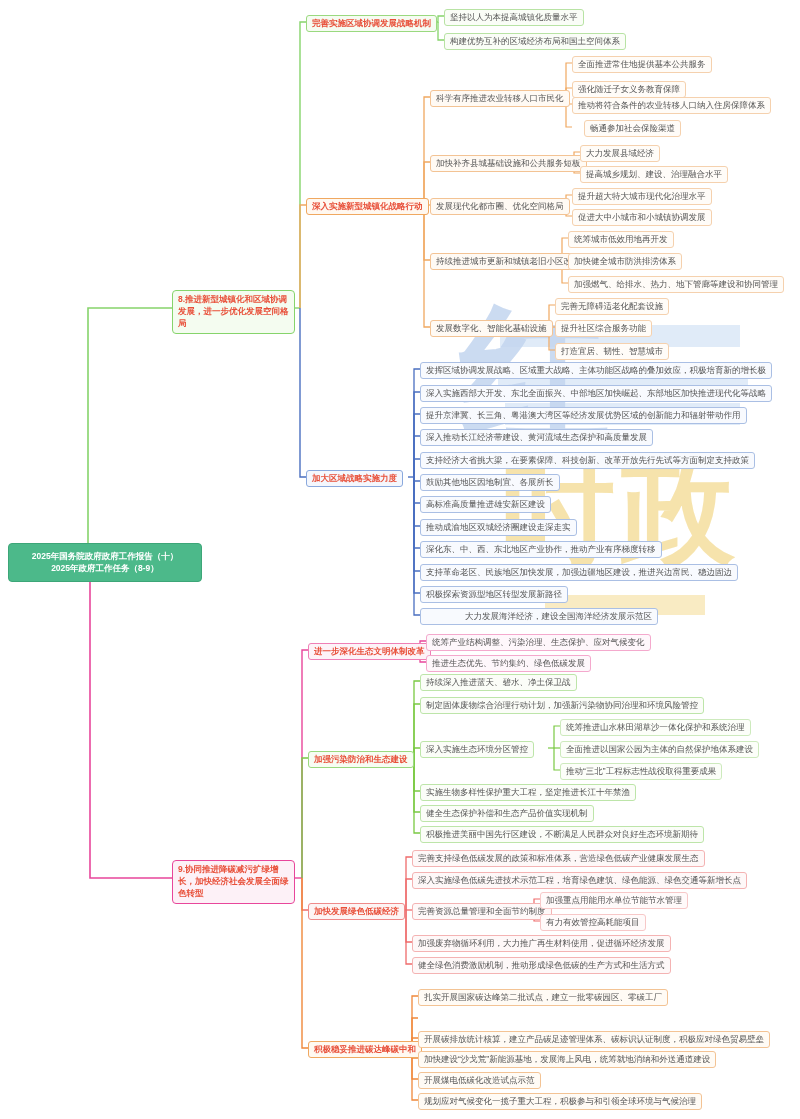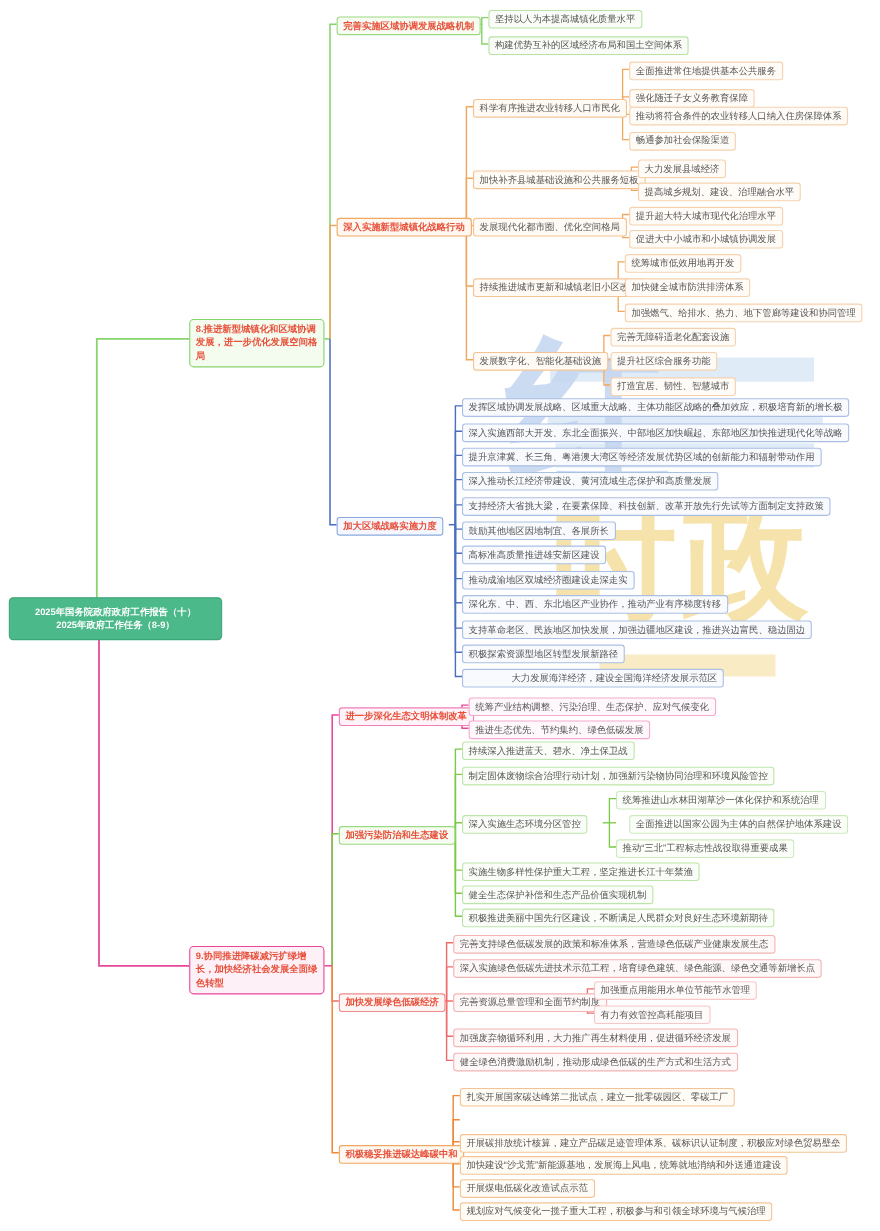--- a/index.html
+++ b/index.html
@@ -203,21 +203,21 @@
   <div class="node t2 green" style="left:306px;top:15px;">完善实施区域协调发展战略机制</div>
   <div class="node t3 green" style="left:444px;top:9px;">坚持以人为本提高城镇化质量水平</div>
   <div class="node t3 green" style="left:444px;top:33px;">构建优势互补的区域经济布局和国土空间体系</div>
 
   <div class="node t2 orange" style="left:306px;top:198px;">深入实施新型城镇化战略行动</div>
 
   <div class="node t3 orange" style="left:430px;top:90px;">科学有序推进农业转移人口市民化</div>
   <div class="node t4 orange" style="left:572px;top:56px;">全面推进常住地提供基本公共服务</div>
   <div class="node t4 orange" style="left:572px;top:81px;">强化随迁子女义务教育保障</div>
   <div class="node t4 orange" style="left:572px;top:97px;">推动将符合条件的农业转移人口纳入住房保障体系</div>
-  <div class="node t4 orange" style="left:572px;top:120px;font-family:Liberation Mono, monospace;">畅通参加社会保险渠道</div>
+  <div class="node t4 orange" style="left:584px;top:120px;">畅通参加社会保险渠道</div>
 
   <div class="node t3 orange" style="left:430px;top:155px;">加快补齐县城基础设施和公共服务短板</div>
   <div class="node t4 orange" style="left:580px;top:145px;">大力发展县域经济</div>
   <div class="node t4 orange" style="left:580px;top:166px;">提高城乡规划、建设、治理融合水平</div>
 
   <div class="node t3 orange" style="left:430px;top:198px;">发展现代化都市圈、优化空间格局</div>
   <div class="node t4 orange" style="left:572px;top:188px;">提升超大特大城市现代化治理水平</div>
   <div class="node t4 orange" style="left:572px;top:209px;">促进大中小城市和小城镇协调发展</div>
 
   <div class="node t3 orange" style="left:430px;top:253px;">持续推进城市更新和城镇老旧小区改造</div>
@@ -248,21 +248,21 @@
 
   <div class="node t2 pinkdk" style="left:308px;top:643px;">进一步深化生态文明体制改革</div>
   <div class="node t3 pinkdk" style="left:426px;top:634px;">统筹产业结构调整、污染治理、生态保护、应对气候变化</div>
   <div class="node t3 pinkdk" style="left:426px;top:655px;">推进生态优先、节约集约、绿色低碳发展</div>
 
   <div class="node t2 limeg" style="left:308px;top:751px;">加强污染防治和生态建设</div>
   <div class="node t3 limeg" style="left:420px;top:674px;">持续深入推进蓝天、碧水、净土保卫战</div>
   <div class="node t3 limeg" style="left:420px;top:697px;">制定固体废物综合治理行动计划，加强新污染物协同治理和环境风险管控</div>
   <div class="node t3 limeg" style="left:420px;top:741px;">深入实施生态环境分区管控</div>
   <div class="node t4 limeg" style="left:560px;top:719px;">统筹推进山水林田湖草沙一体化保护和系统治理</div>
-  <div class="node t4 limeg" style="left:560px;top:741px;margin-left:12px;">全面推进以国家公园为主体的自然保护地体系建设</div>
+  <div class="node t4 limeg" style="left:560px;top:741px;">全面推进以国家公园为主体的自然保护地体系建设</div>
   <div class="node t4 limeg" style="left:560px;top:763px;">推动“三北”工程标志性战役取得重要成果</div>
   <div class="node t3 limeg" style="left:420px;top:784px;">实施生物多样性保护重大工程，坚定推进长江十年禁渔</div>
   <div class="node t3 limeg" style="left:420px;top:805px;">健全生态保护补偿和生态产品价值实现机制</div>
   <div class="node t3 limeg" style="left:420px;top:826px;">积极推进美丽中国先行区建设，不断满足人民群众对良好生态环境新期待</div>
 
   <div class="node t2 red" style="left:308px;top:903px;">加快发展绿色低碳经济</div>
   <div class="node t3 red" style="left:412px;top:850px;">完善支持绿色低碳发展的政策和标准体系，营造绿色低碳产业健康发展生态</div>
   <div class="node t3 red" style="left:412px;top:872px;">深入实施绿色低碳先进技术示范工程，培育绿色建筑、绿色能源、绿色交通等新增长点</div>
   <div class="node t3 red" style="left:412px;top:903px;">完善资源总量管理和全面节约制度</div>
   <div class="node t4 red" style="left:540px;top:892px;">加强重点用能用水单位节能节水管理</div>

